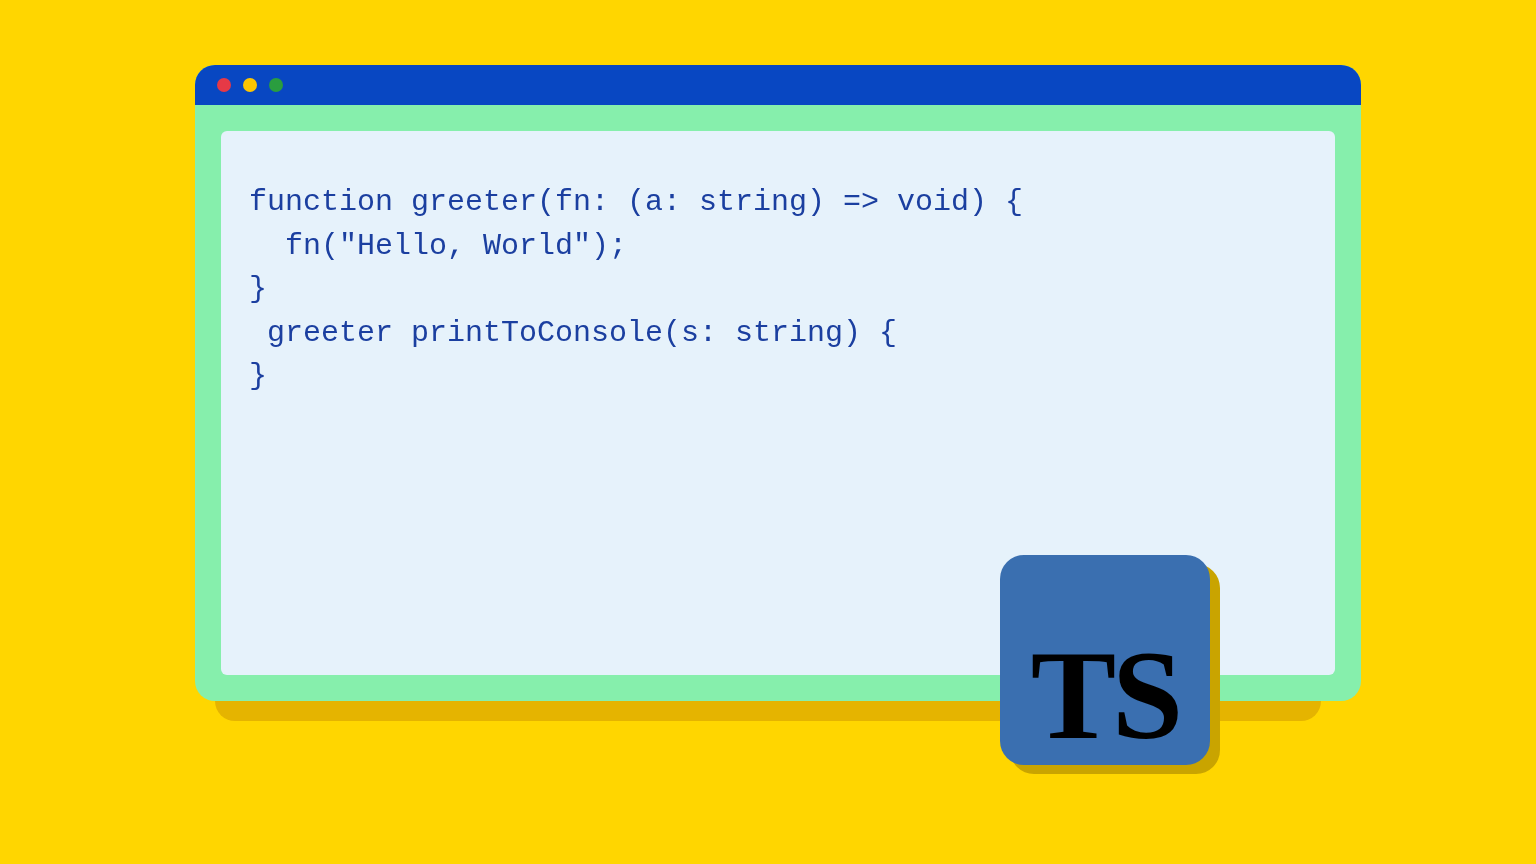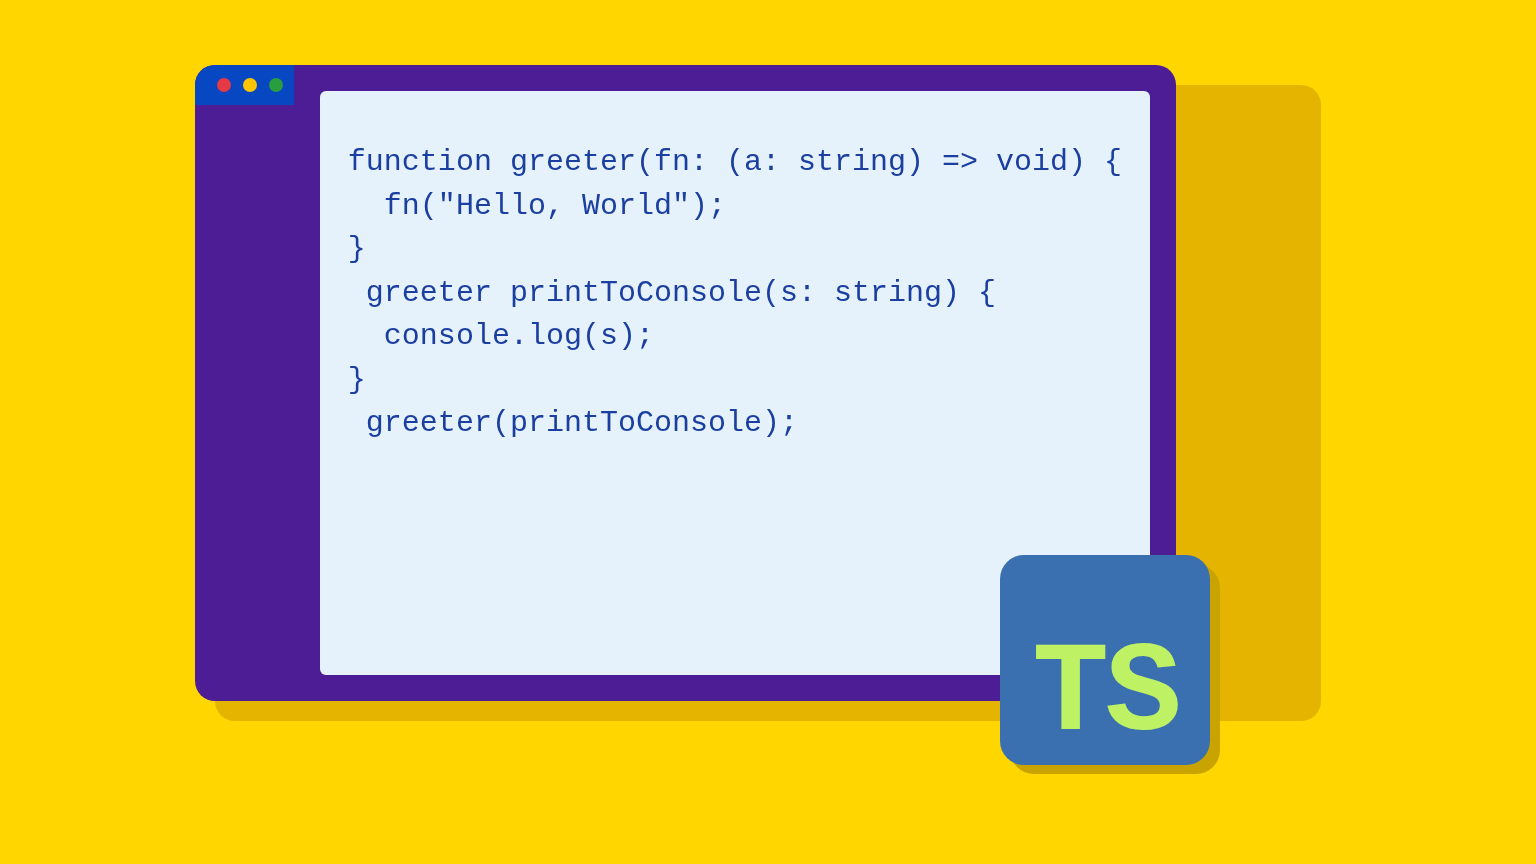--- a/index.html
+++ b/index.html
@@ -19,25 +19,26 @@
   .window-shadow {
     position: absolute;
     left: 215px; top: 85px;
     width: 1106px; height: 636px;
     background: #E5B400;
     border-radius: 20px;
   }
   .window {
     position: absolute;
     left: 195px; top: 65px;
-    width: 981px; height: 636px;
-    background: #4c1d95;
+    width: 1166px; height: 636px;
+    background: #86efac;
     border-radius: 20px;
     overflow: hidden;
     display: flex;
+    flex-direction: column;
   }
   .titlebar {
     height: 40px;
     width: 100%;
     background: #0847C2;
     display: flex;
     align-items: center;
     padding-left: 22px;
     gap: 12px;
   }
@@ -80,22 +81,22 @@
     left: 1000px; top: 555px;
     width: 210px; height: 210px;
     background: #3A6FB0;
     border-radius: 24px;
     display: flex;
     align-items: flex-end;
     justify-content: center;
     padding-bottom: 6px;
   }
   .ts-text {
-    color: #bef264;
-    font-family: Liberation Mono, monospace;
+    color: #000000;
+    font-family: Liberation Serif, serif;
     font-weight: 800;
     font-size: 128px;
     line-height: 1;
     letter-spacing: -4px;
   }
 </style>
 </head>
 <body>
 
 <div class="stage">
@@ -103,21 +104,21 @@
   <div class="window-shadow"></div>
 
   <div class="window">
     <div class="titlebar">
       <span class="traffic-dot dot-red"></span>
       <span class="traffic-dot dot-yellow"></span>
       <span class="traffic-dot dot-green"></span>
     </div>
     <div class="client">
       <div class="code-panel">
-        <pre class="code"><span class="line">function greeter(fn: (a: string) =&gt; void) {</span><span class="line">  fn("Hello, World");</span><span class="line">}</span><span class="line"> greeter printToConsole(s: string) {</span><span class="line">  console.log(s);</span><span class="line">}</span><span class="line"> greeter(printToConsole);</span></pre>
+        <pre class="code"><span class="line">function greeter(fn: (a: string) =&gt; void) {</span><span class="line">  fn("Hello, World");</span><span class="line">}</span><span class="line"> greeter printToConsole(s: string) {</span><span class="line">}</span></pre>
       </div>
     </div>
   </div>
 
   <div class="ts-shadow"></div>
   <div class="ts-badge">
     <span class="ts-text">TS</span>
   </div>
 
 </div>

